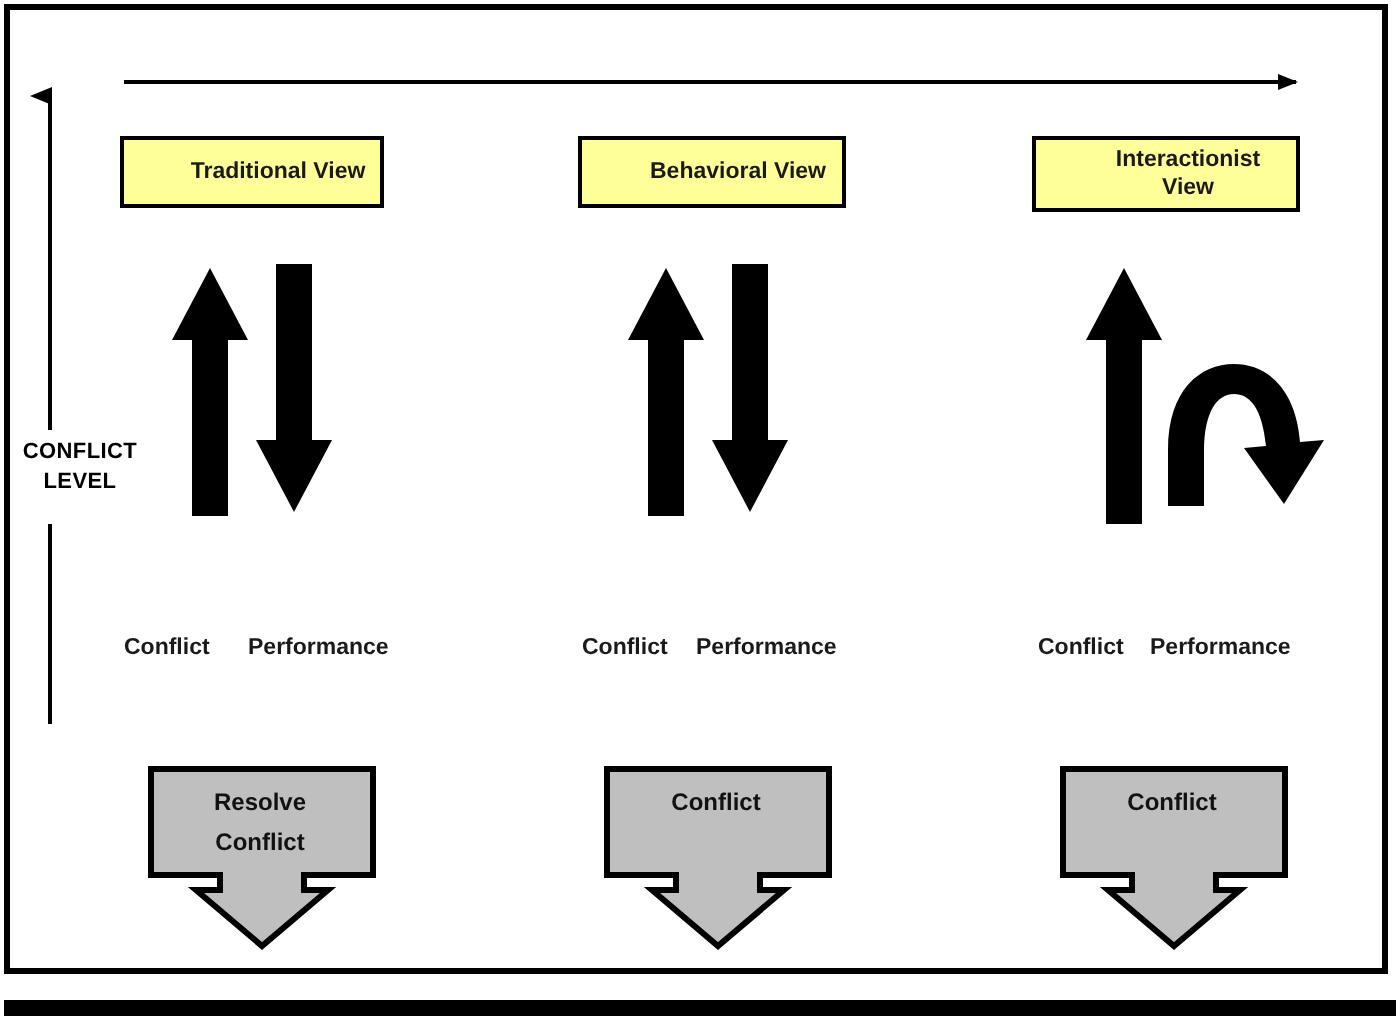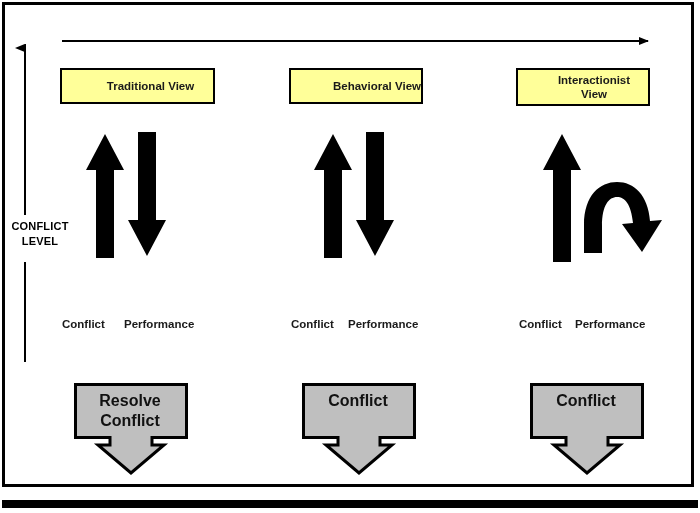--- a/index.html
+++ b/index.html
@@ -90,21 +90,21 @@
   .callout {
     position: absolute;
   }
   .callout svg { display: block; }
   .callout-text {
     position: absolute;
     left: 0;
     top: 8px;
     width: 112px;
     text-align: center;
-    font-size: 16px;
+    font-size: 12px;
     font-weight: bold;
     color: #111111;
     line-height: 20px;
     pointer-events: none;
   }
   .arrow-layer {
     position: absolute;
     left: 0;
     top: 0;
     width: 700px;
@@ -138,21 +138,21 @@
     </g>
 
     <line x1="25" y1="262" x2="25" y2="362" stroke="#000000" stroke-width="2"></line>
   </svg>
 
   <div class="axis-label">
     <div>CONFLICT</div>
     <div>LEVEL</div>
   </div>
 
-  <div class="view-box" style="left:60px; top:68px; width:155px; height:36px;">
+  <div class="view-box" style="left:60px; top:68px; width:132px; height:36px;">
     <span>Traditional View</span>
   </div>
 
   <svg class="arrow-layer" viewBox="0 0 700 513">
 
     <path d="M105,134 L124,170 L114,170 L114,258 L96,258 L96,170 L86,170 Z" fill="#000000"></path>
 
     <path d="M147,256 L128,220 L138,220 L138,132 L156,132 L156,220 L166,220 Z" fill="#000000"></path>
 
     <path d="M333,134 L352,170 L342,170 L342,258 L324,258 L324,170 L314,170 Z" fill="#000000"></path>
@@ -173,21 +173,21 @@
                C631,204 625,197 617,197
                C609,197 602,205 602,226
                L602,253
                Z" fill="#000000"></path>
     </g>
   </svg>
 
   <div class="cp-label" style="left:62px; top:318px;">Conflict</div>
   <div class="cp-label" style="left:124px; top:318px;">Performance</div>
 
-  <div class="view-box" style="left:289px; top:68px; width:134px; height:36px;justify-content:flex-end;">
+  <div class="view-box" style="left:289px; top:68px; width:134px; height:36px;">
     <span>Behavioral View</span>
   </div>
 
   <div class="cp-label" style="left:291px; top:318px;">Conflict</div>
   <div class="cp-label" style="left:348px; top:318px;">Performance</div>
 
   <div class="view-box two-line" style="left:516px; top:68px; width:134px; height:38px; flex-direction:column;">
     <span>Interactionist</span>
     <span>View</span>
   </div>

